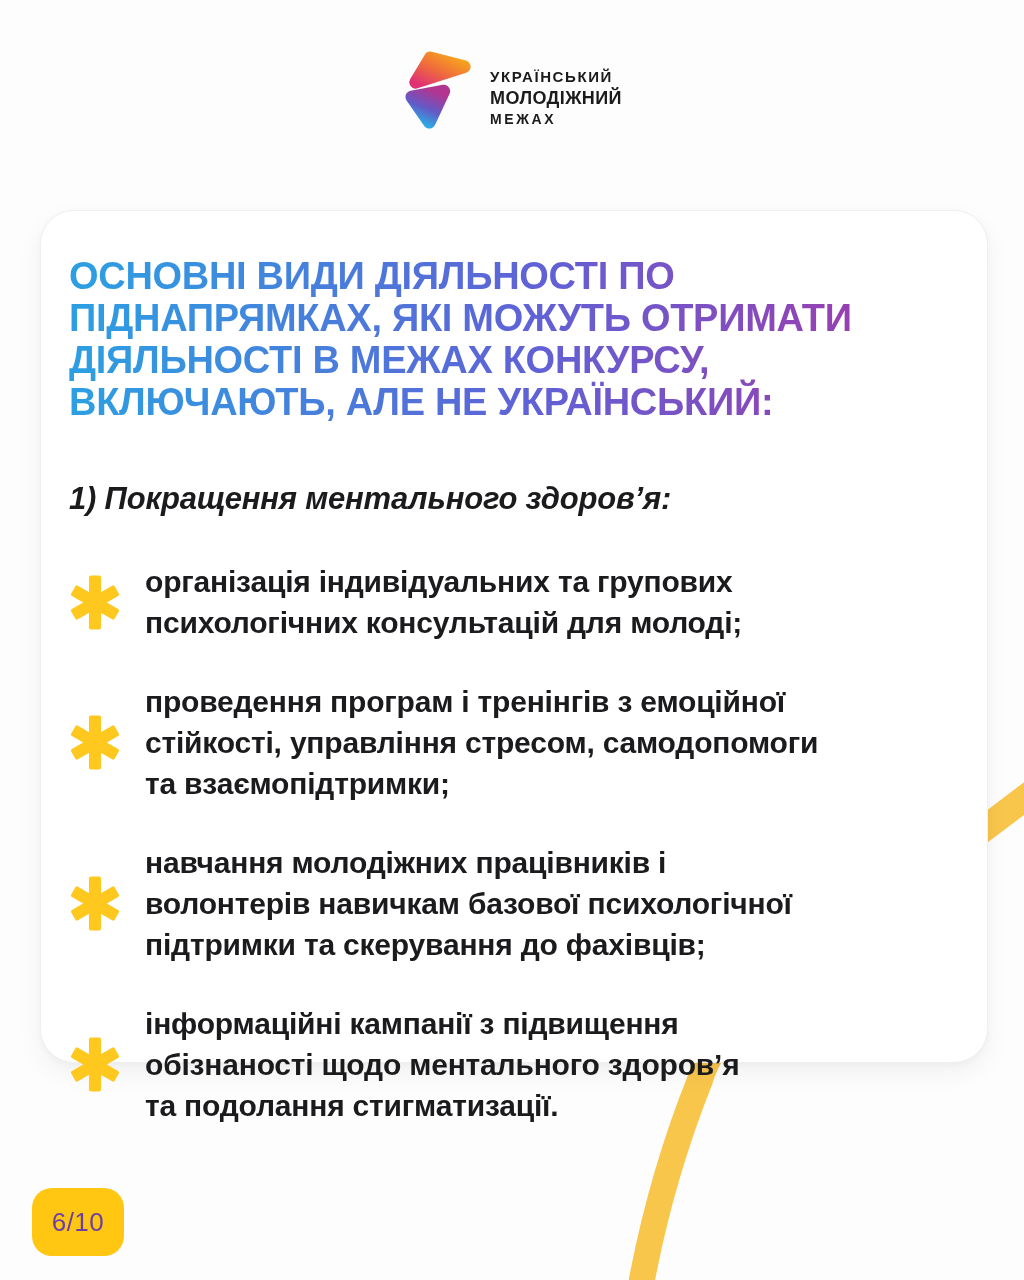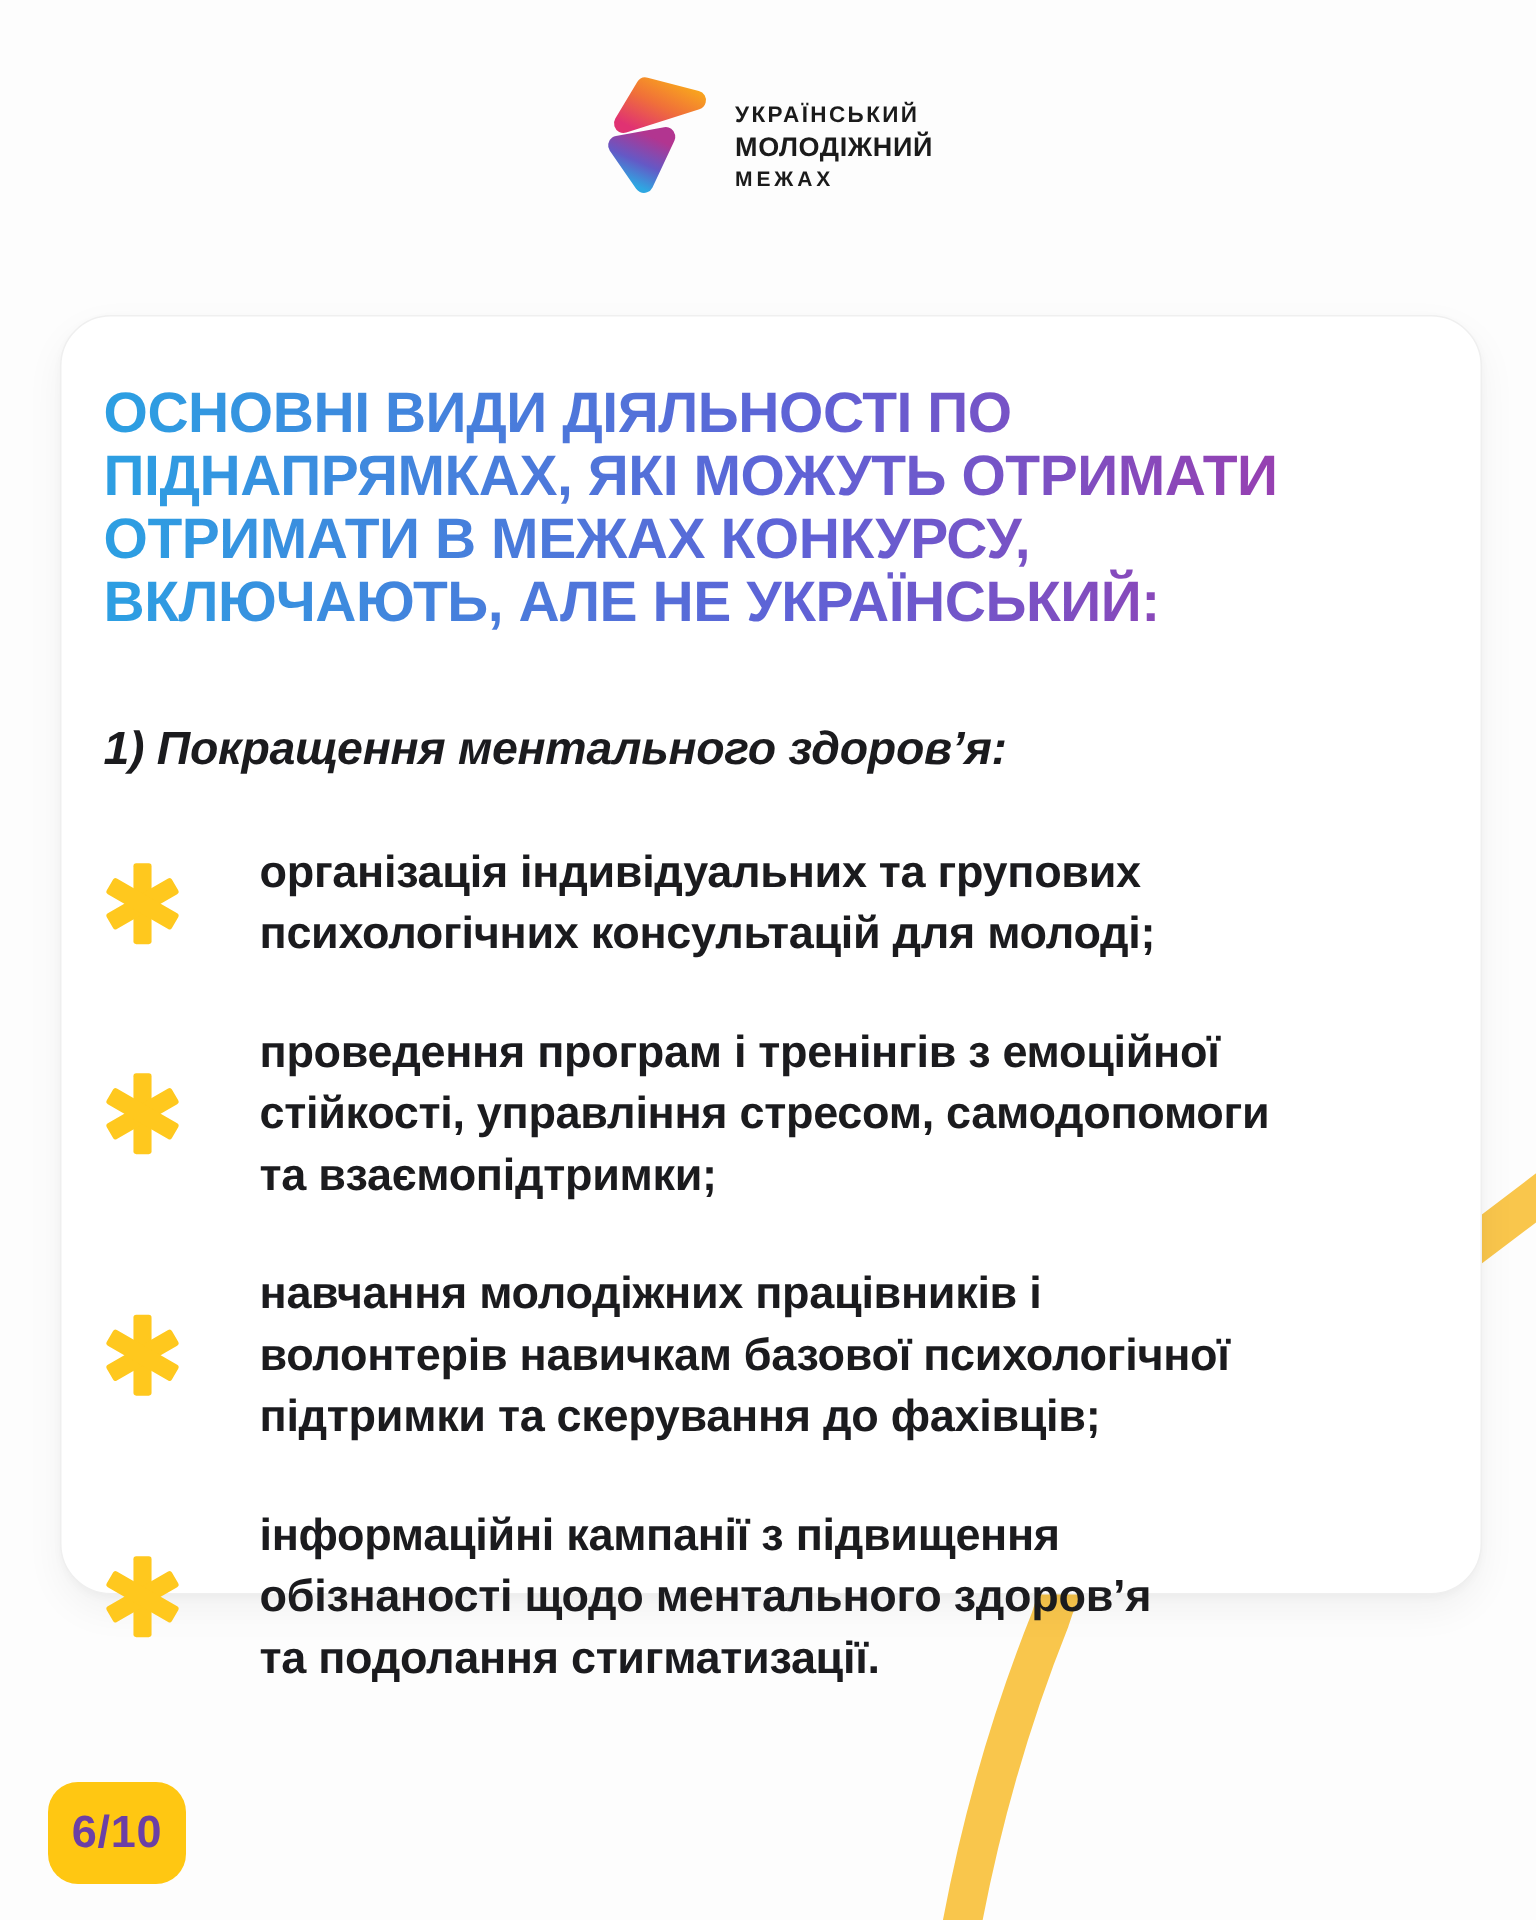--- a/index.html
+++ b/index.html
@@ -27,31 +27,31 @@
            color:#5a55c8;}
   .heading span{display:block;white-space:nowrap;}
   @supports ((-webkit-background-clip:text) or (background-clip:text)){
     .heading{background:linear-gradient(92deg,var(--grad-start) 2%,var(--grad-mid) 52%,var(--grad-end) 100%);
              -webkit-background-clip:text;background-clip:text;color:transparent;
              -webkit-text-fill-color:transparent;}
   }
   .subheading{margin:58px 0 0 0;font-size:31px;line-height:36px;font-weight:700;font-style:italic;
               color:var(--body-text);letter-spacing:-.2px;}
   .bullets{list-style:none;margin:44px 0 0 0;padding:0;}
-  .bullets li{display:flex;align-items:center;gap:52px;margin:0 0 38px 0;}
+  .bullets li{display:flex;align-items:center;gap:24px;margin:0 0 38px 0;}
   .ast{flex:none;width:52px;height:57px;color:var(--ast-yellow);display:block;}
   .ast svg{width:100%;height:100%;display:block;}
   .bullet-text{margin:0;font-size:30px;line-height:41px;font-weight:700;color:var(--body-text);
                letter-spacing:-.2px;}
 
   
   .badge{position:absolute;left:32px;top:1188px;width:92px;height:68px;border-radius:20px;
          background:var(--accent-yellow);display:flex;align-items:center;justify-content:center;
          z-index:2;}
-  .badge span{font-size:30px;font-weight:700;color:var(--badge-purple);letter-spacing:.5px;}
+  .badge span{font-size:26px;font-weight:400;color:var(--badge-purple);letter-spacing:.5px;}
 </style>
 </head>
 <body>
 
 <svg class="curve-layer" viewBox="0 0 1024 1280" fill="none">
   <path d="M1150 700 Q1000 820 860 920 Q720 1010 700 1080 Q660 1180 640 1290" stroke="#F9C64C" stroke-width="26" fill="none"></path>
 </svg>
 
 <header class="logo">
   <svg class="logo-icon" viewBox="0 0 76 92">
@@ -74,21 +74,21 @@
     <div class="logo-line1">УКРАЇНСЬКИЙ</div>
     <div class="logo-line2">МОЛОДІЖНИЙ</div>
     <div class="logo-line3">МЕЖАХ</div>
   </div>
 </header>
 
 <main class="card">
   <h1 class="heading">
     <span>ОСНОВНІ ВИДИ ДІЯЛЬНОСТІ ПО</span>
     <span>ПІДНАПРЯМКАХ, ЯКІ МОЖУТЬ ОТРИМАТИ</span>
-    <span>ОТРИМАТИ В МЕЖАХ КОНКУРСУ,</span>
+    <span>ДІЯЛЬНОСТІ В МЕЖАХ КОНКУРСУ,</span>
     <span>ВКЛЮЧАЮТЬ, АЛЕ НЕ УКРАЇНСЬКИЙ:</span>
   </h1>
   <p class="subheading">1) Покращення ментального здоров’я:</p>
   <ul class="bullets" id="bullets">
       <li>
         <span class="ast">
           <svg viewBox="0 0 56 60">
             <g fill="currentColor">
               <rect x="21.5" y="1" width="13" height="58" rx="2"></rect>
               <rect x="21.5" y="3" width="13" height="54" rx="2" transform="rotate(60 28 30)"></rect>

